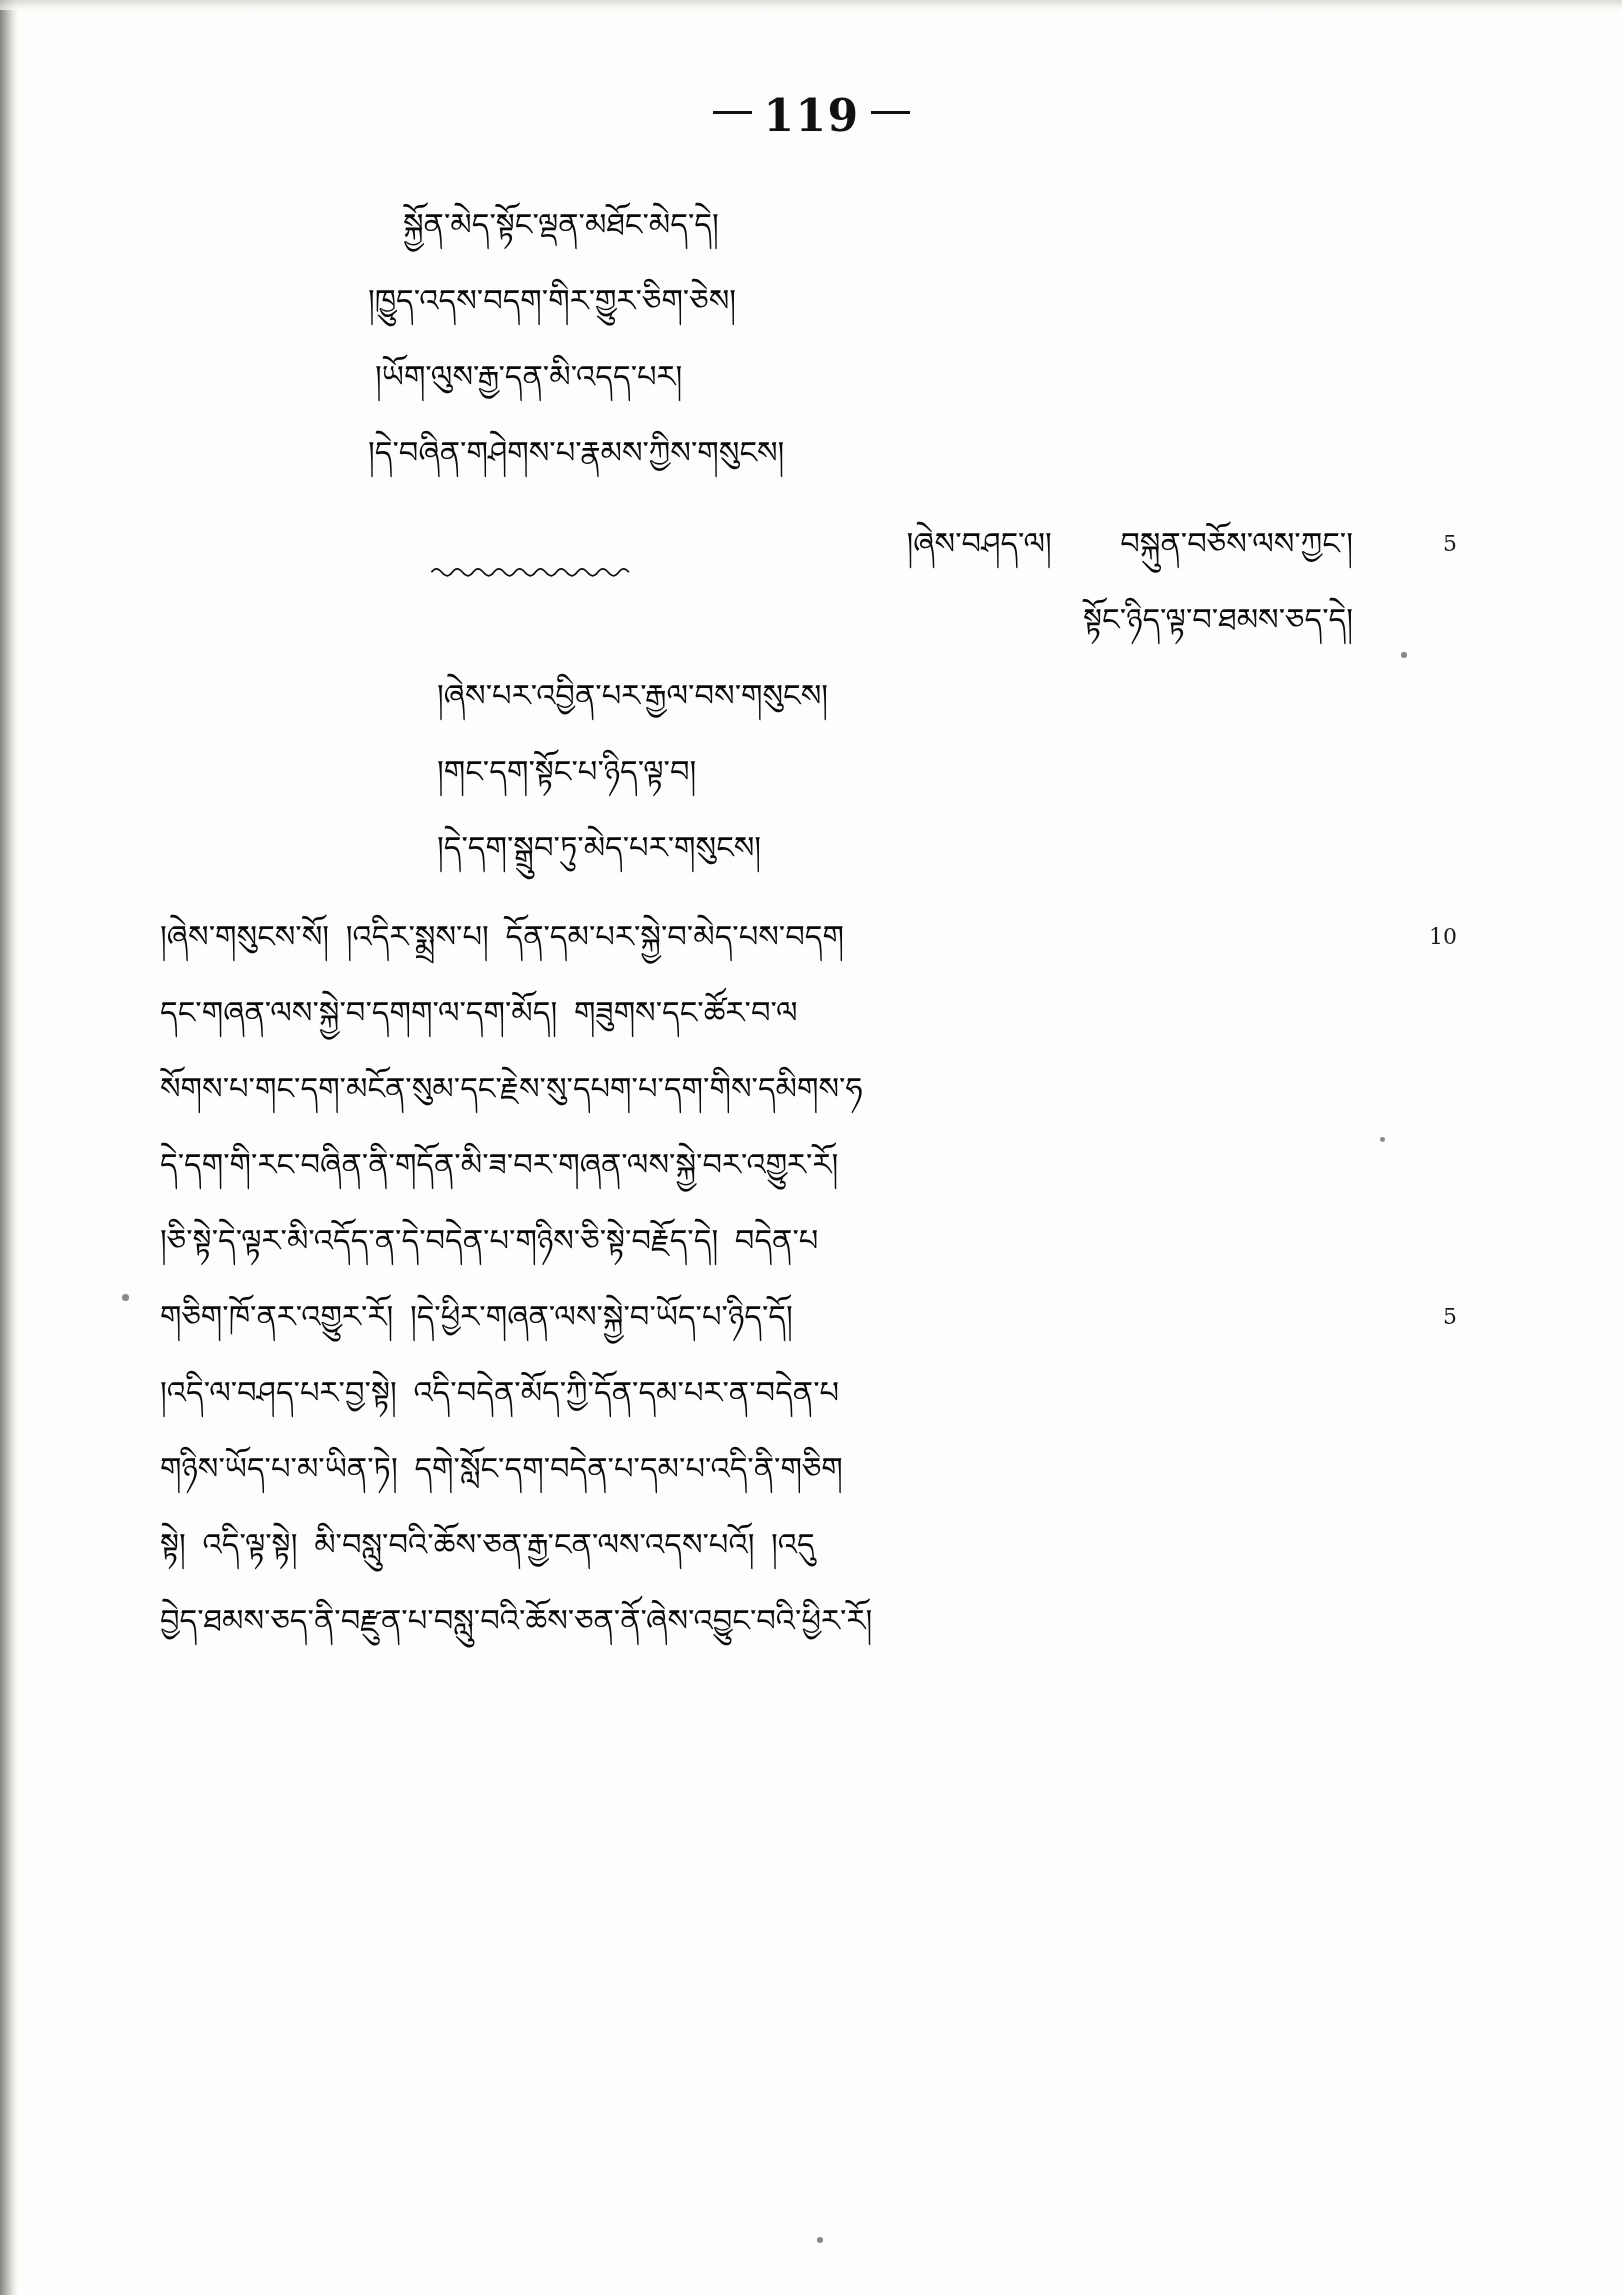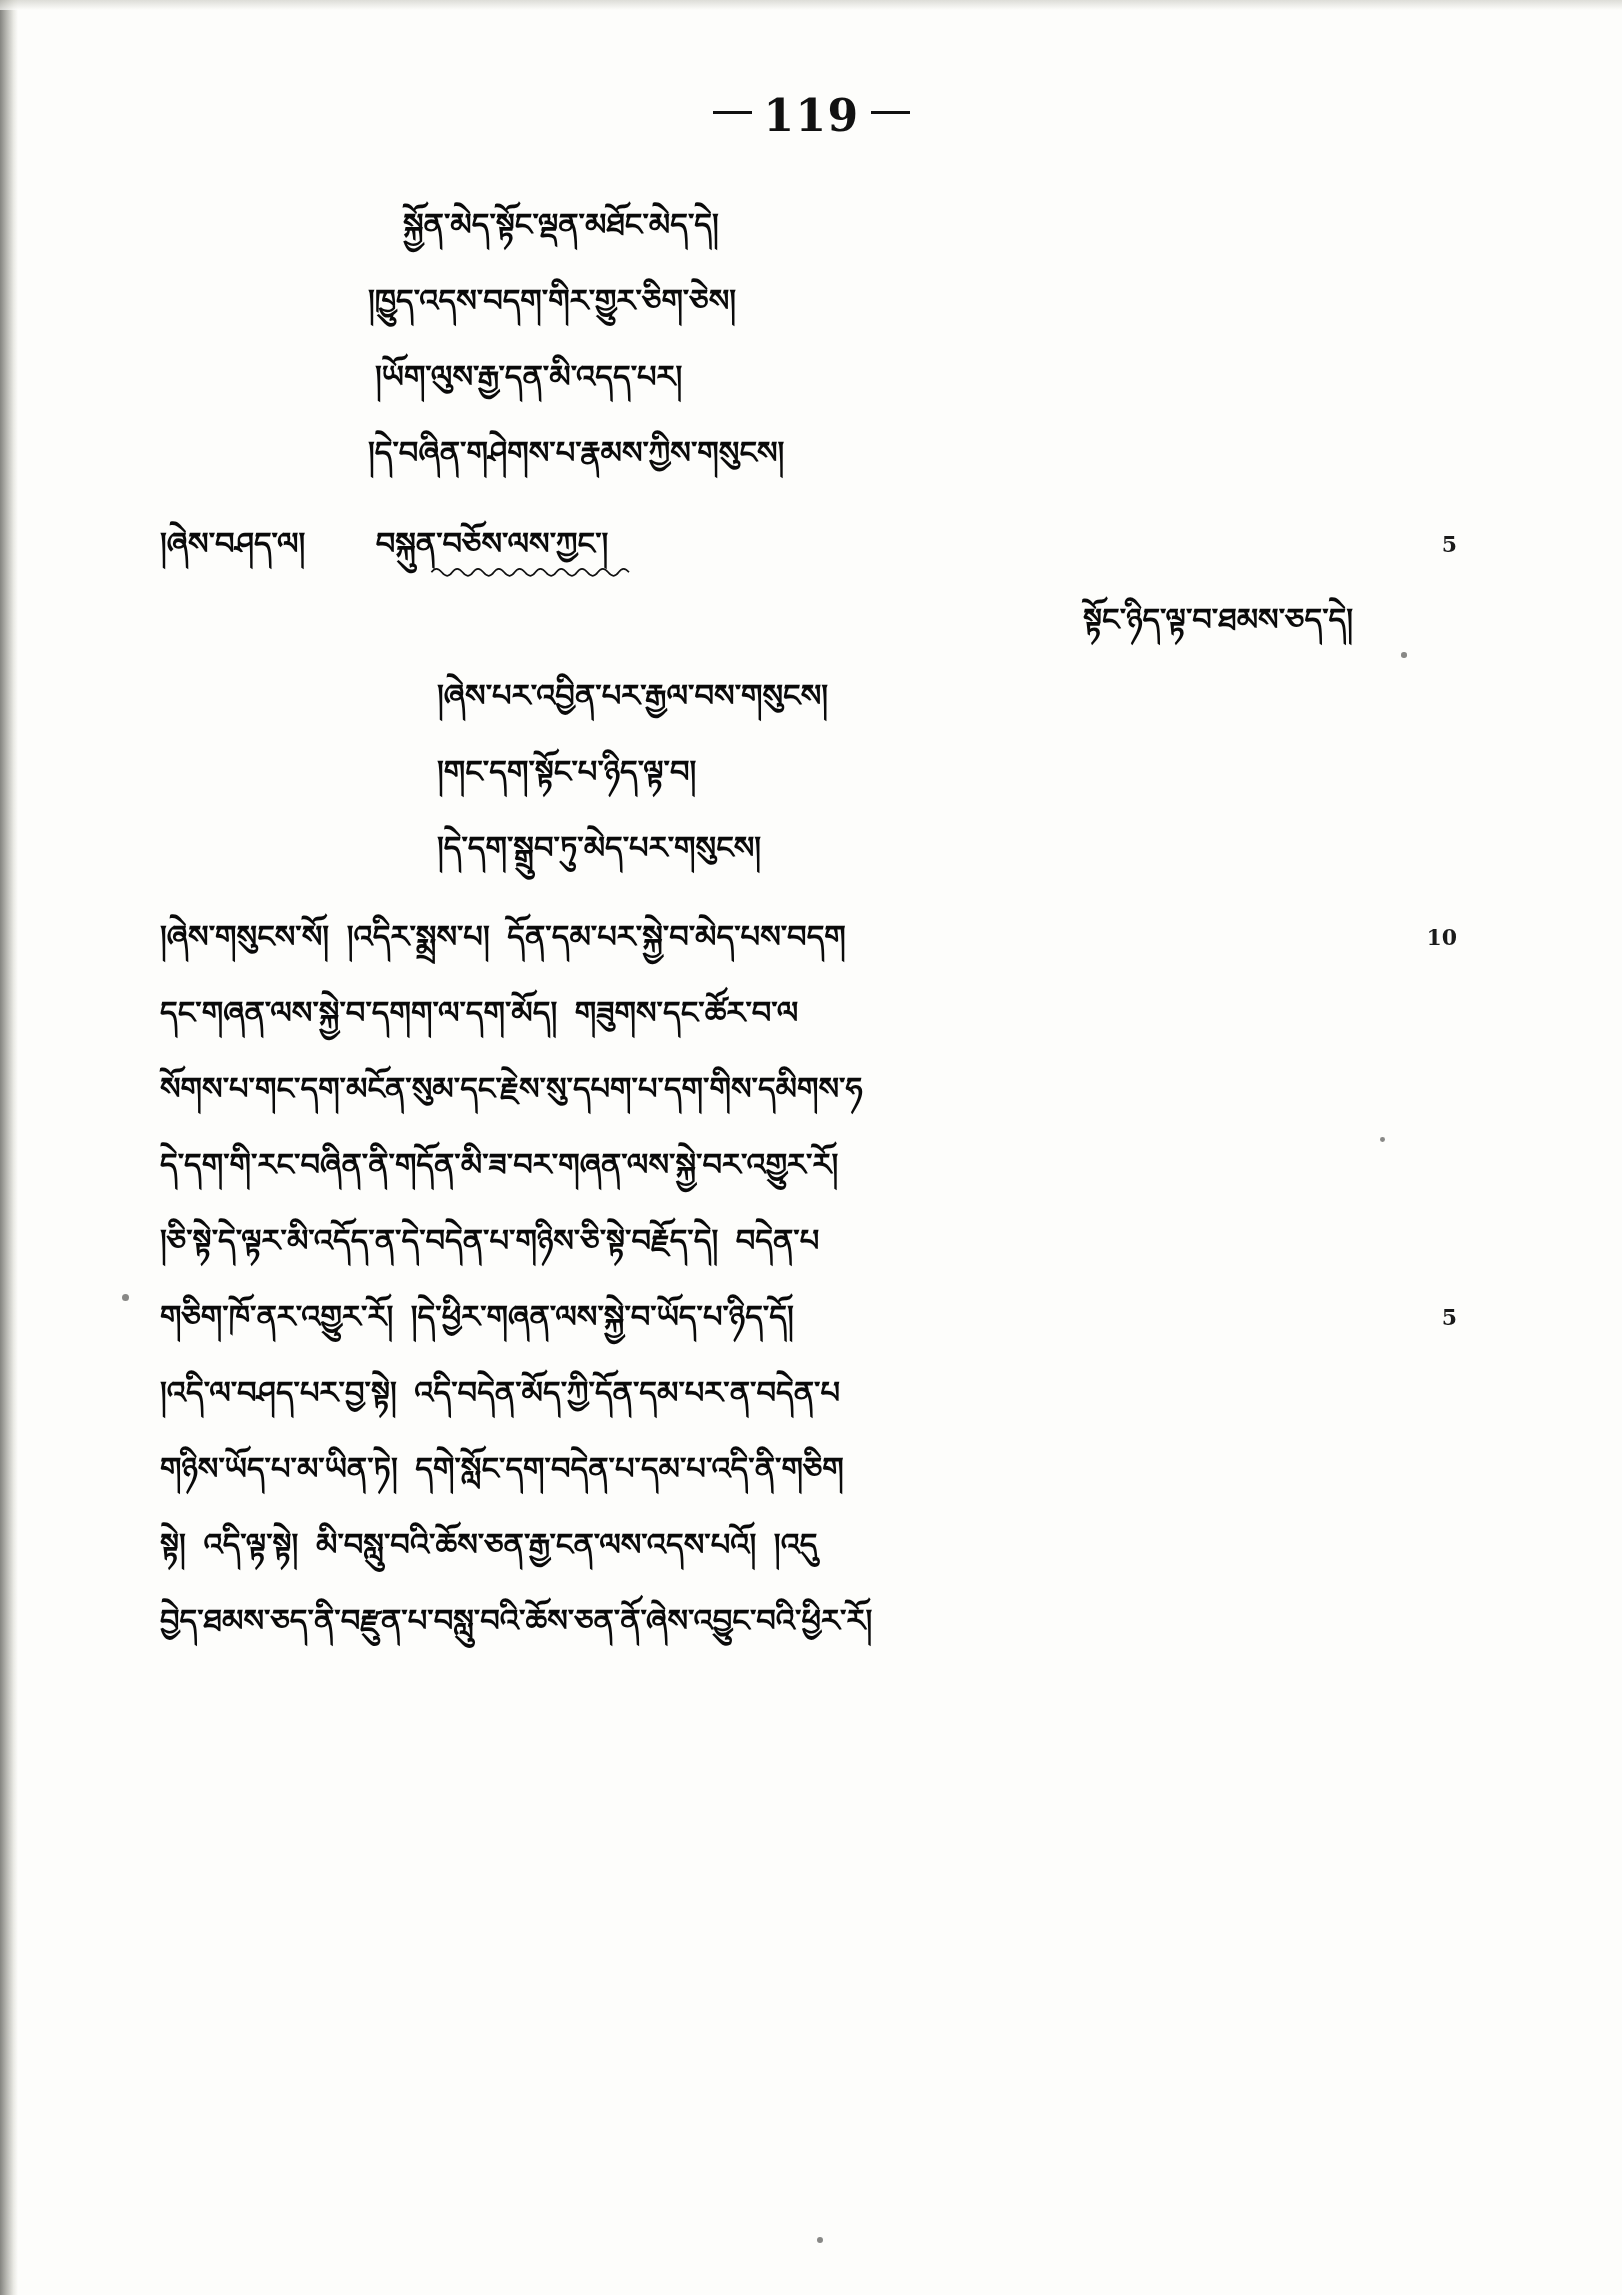--- a/index.html
+++ b/index.html
@@ -74,21 +74,20 @@
     width: 1193px;
   }
 
   .line {
     position: relative;
     font-family: "DejaVu Sans", sans-serif;
     font-size: 30.5px;
     line-height: 76px;
     color: #0a0a0a;
     white-space: nowrap;
-    font-weight: bold;
   }
 
   
   .line.v1  { padding-left: 243px; }
   .line.v2  { padding-left: 208px; }
   .line.v3  { padding-left: 215px; }
   .line.v4  { padding-left: 208px; }
   .line.v5  { padding-left: 0px; }
   .line.v6  { padding-left: 291px; text-align: right; }
   .line.v7  { padding-left: 277px; }
@@ -152,21 +151,21 @@
     <span class="rule"></span><span>119</span><span class="rule"></span>
   </div>
 
   <div class="text-block">
 
     <div class="line v1">སྐྱོན་མེད་སྟོང་ལྡན་མཐོང་མེད་དེ།</div>
     <div class="line v2">།ཁྱུད་འདས་བདག་གིར་གྱུར་ཅིག་ཅེས།</div>
     <div class="line v3">།ཡོག་ལུས་རྒྱ་དན་མི་འདད་པར།</div>
     <div class="line v4">།དེ་བཞིན་གཤེགས་པ་རྣམས་ཀྱིས་གསུངས།</div>
 
-    <div class="line v5" style="padding-top:15.3px;">
+    <div class="line v5" style="padding-top:15.3px;text-align:right;">
       <span>།ཞེས་བཤད་ལ།</span>
       <span style="display:inline-block; width:49px;"></span>
       <span>བསྐུན་བཅོས་ལས་ཀྱང་།</span>
       <span class="line-number" style="top:15.3px;">5</span>
     </div>
 
     <div class="squiggle-wrap">
       <svg class="squiggle" viewBox="0 0 300 22" preserveAspectRatio="none">
         <path d="M2,12 Q9,2 17,12 T32,12 T47,12 T62,12 T77,12 T92,12 T107,12 T122,12 T137,12 T152,12 T167,12 T182,12 T197,12 T212,12 T227,12 T242,12 T257,12 T272,12 T287,12" fill="none" stroke="#111" stroke-width="2.4"></path>
       </svg>

